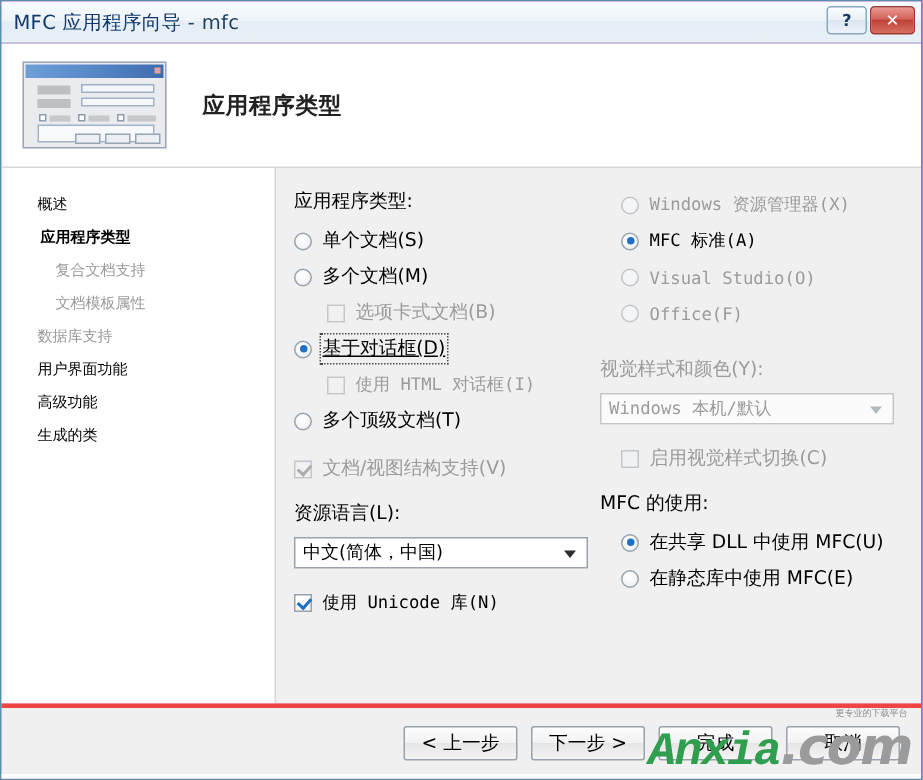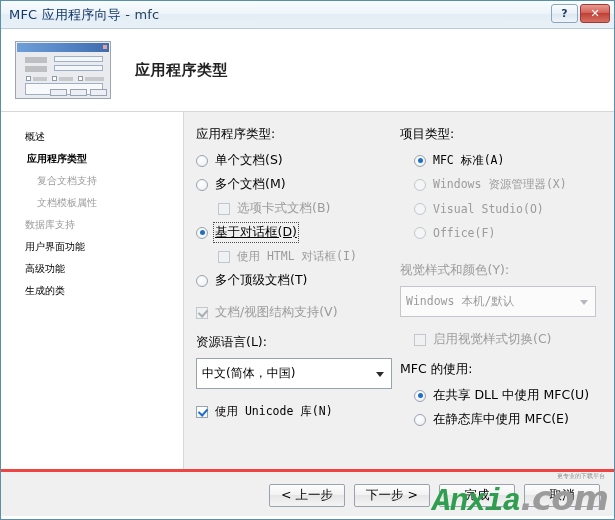--- a/index.html
+++ b/index.html
@@ -243,21 +243,21 @@
   .mono { font-family: "DejaVu Sans Mono", "Liberation Mono", monospace; font-size: 11.5px; }
   .focus-box {
     outline: 1px dotted #4b4b4b;
     outline-offset: 1px;
     text-decoration: underline;
     text-decoration-color: #000;
   }
 
   
   .combo {
-    height: 31px;
+    height: 21px;
     box-sizing: border-box;
     border: 1px solid #9aa3ad;
     background: #ffffff;
     display: flex;
     align-items: center;
     padding-left: 5px;
     position: relative;
     font-size: 12px;
   }
   .combo.wide { width: 196px; }
@@ -441,30 +441,29 @@
 
         <div class="spacer-12"></div>
 
         <div class="opt">
           <span class="check on"></span>
           <span class="opt-label mono">使用 Unicode 库(N)</span>
         </div>
       </div>
 
       <div class="col-right">
-        <div class="group-label">项目类型:</div>
+
+        <div class="opt indent dis" style="padding-left:14px">
+          <span class="radio dis"></span>
+          <span class="opt-label mono">Windows 资源管理器(X)</span>
+        </div>
 
         <div class="opt indent" style="padding-left:14px">
           <span class="radio on"></span>
           <span class="opt-label mono">MFC 标准(A)</span>
-        </div>
-
-        <div class="opt indent dis" style="padding-left:14px">
-          <span class="radio dis"></span>
-          <span class="opt-label mono">Windows 资源管理器(X)</span>
         </div>
 
         <div class="opt indent dis" style="padding-left:14px">
           <span class="radio dis"></span>
           <span class="opt-label mono">Visual Studio(O)</span>
         </div>
 
         <div class="opt indent dis" style="padding-left:14px">
           <span class="radio dis"></span>
           <span class="opt-label mono">Office(F)</span>

